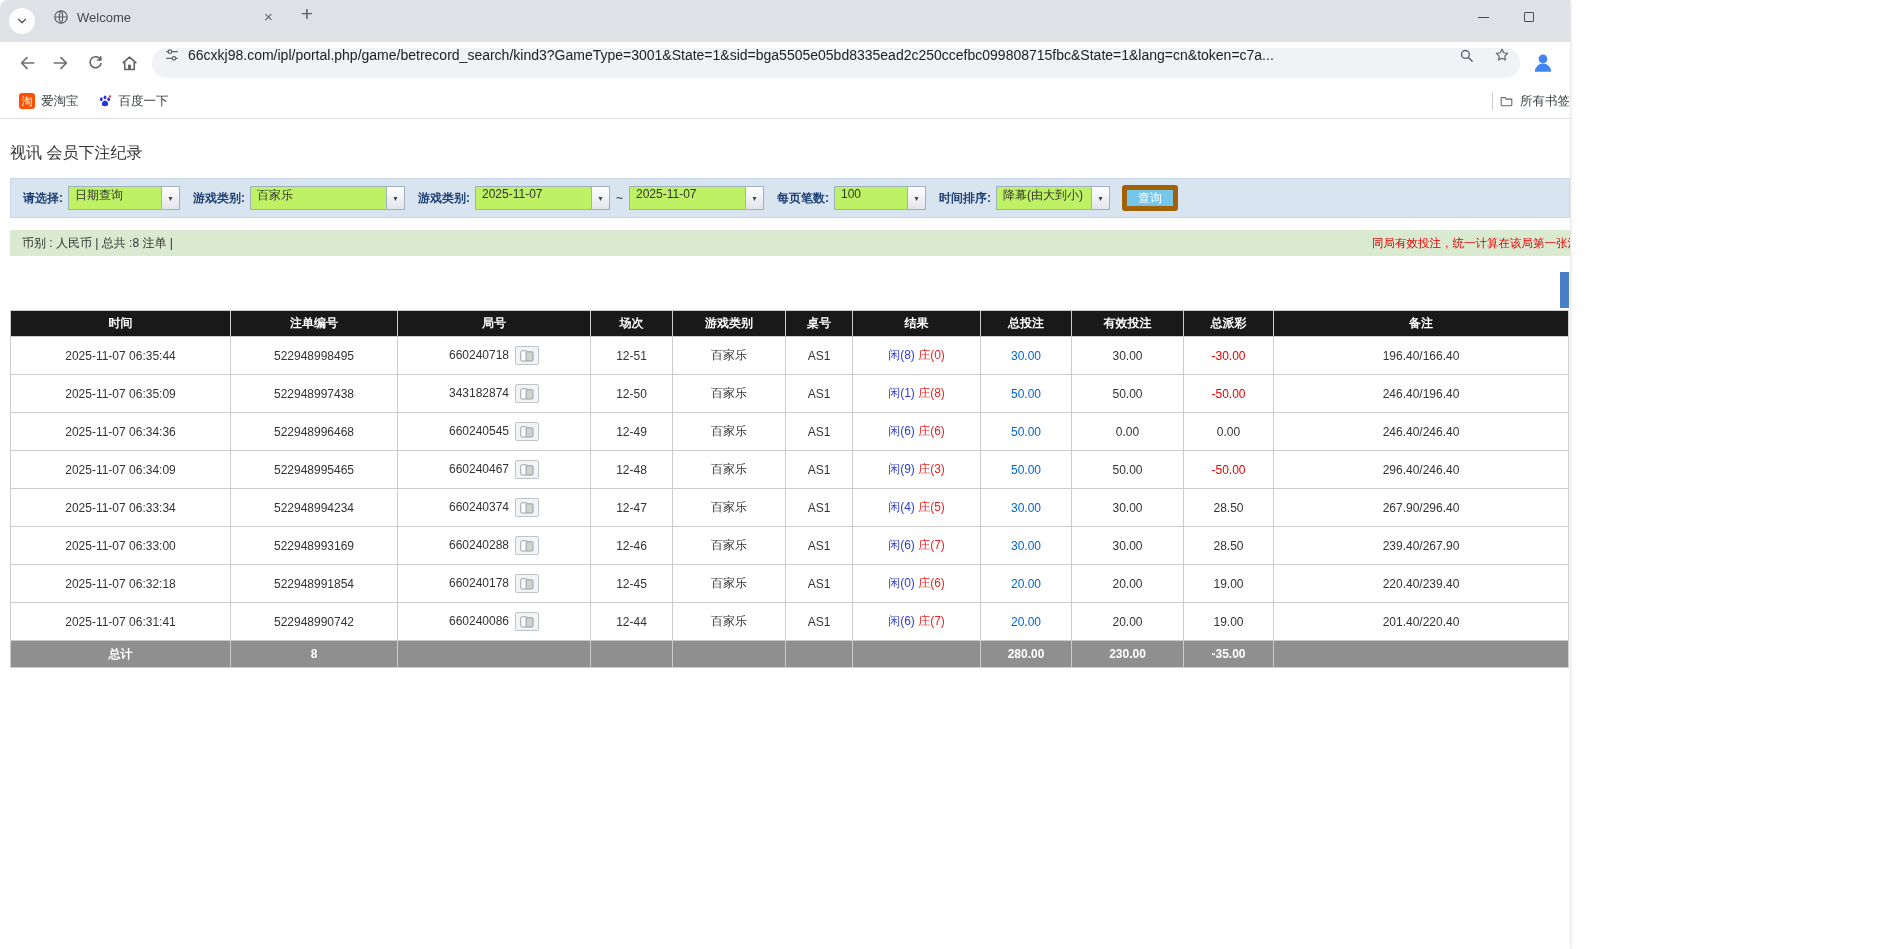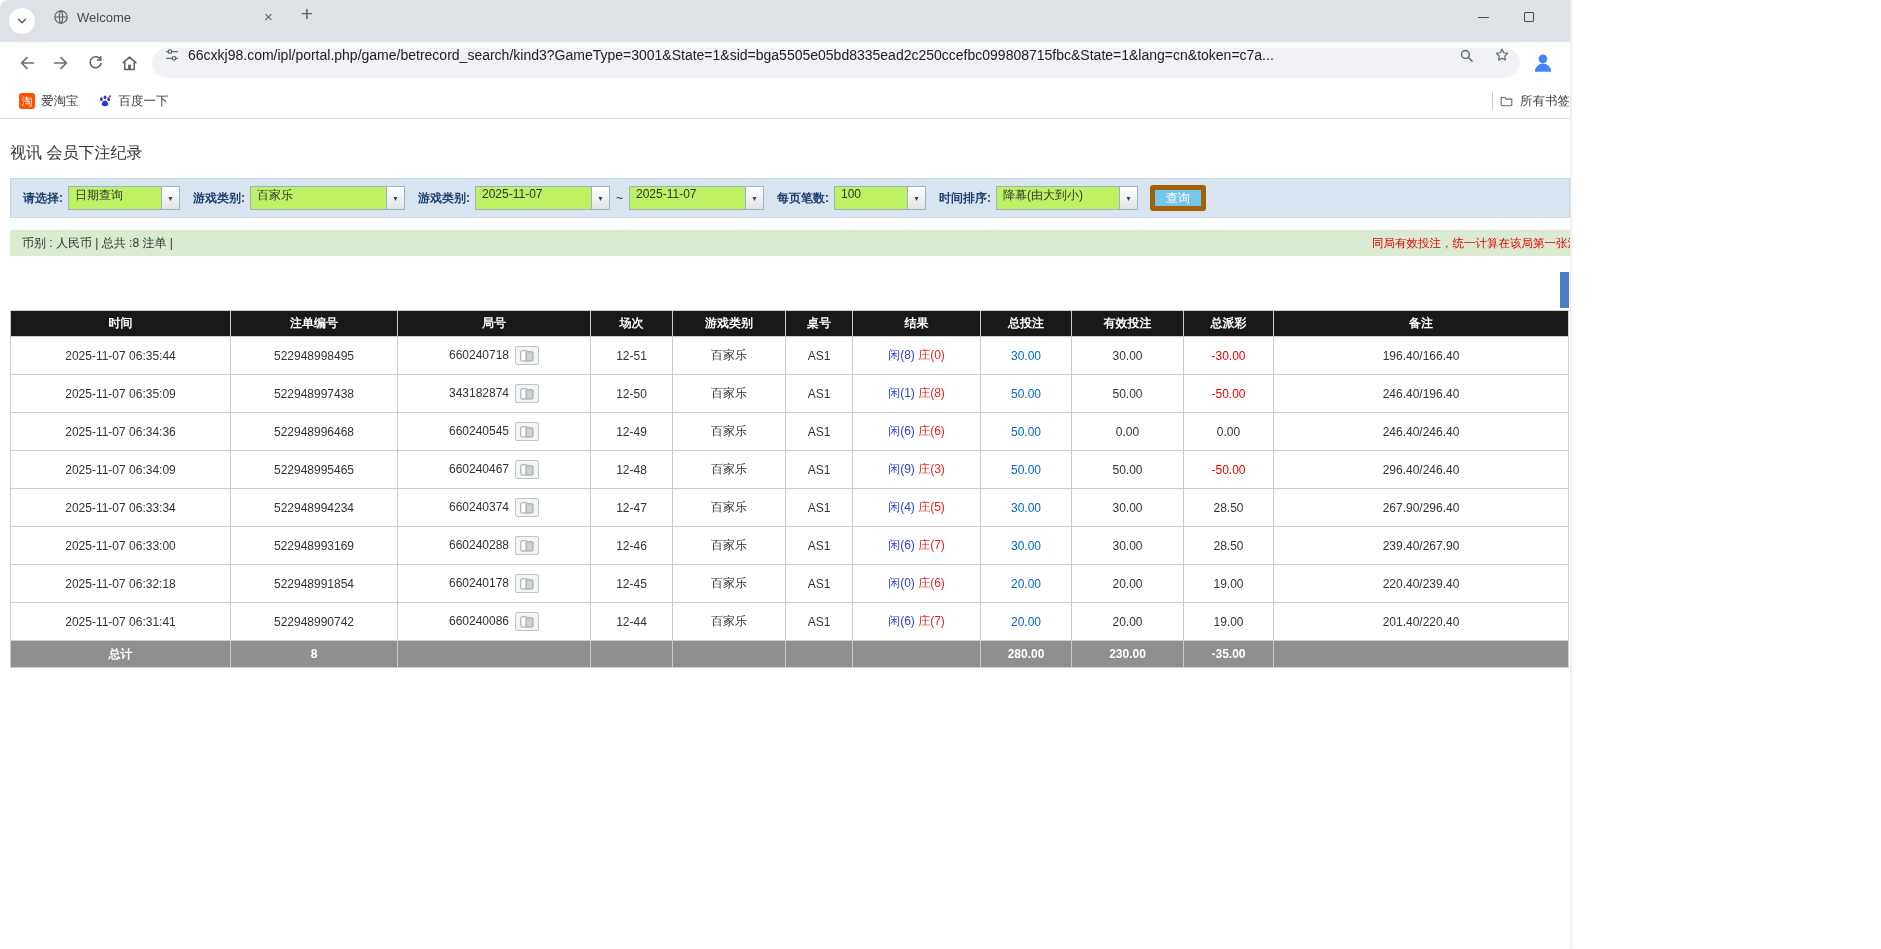--- a/index.html
+++ b/index.html
@@ -59,21 +59,21 @@
                 display:flex; align-items:center; }
   .f-label { font-size:12px; font-weight:bold; color:#1d3f72; margin:0 5px 0 13px; white-space:nowrap; }
   .f-label.first { margin-left:12px; }
   .combo { display:flex; align-items:flex-start; height:24px; background:#bef264; border:1px solid #9fb0bf;
            cursor:pointer; flex:0 0 auto; }
   .combo-text { flex:1; min-width:0; padding:0 6px; font-size:12px; color:#333; white-space:nowrap; overflow:hidden; }
   .combo-arrow { width:18px; align-self:stretch; border-left:1px solid #9fb0bf;
                  background:linear-gradient(#ffffff,#e1e5ea); display:flex; align-items:center;
                  justify-content:center; font-size:8px; color:#444; }
   .combo-arrow::after { content:"▾"; }
-  .w112{width:112px} .w155{width:155px} .w135{width:135px} .w92{width:92px} .w142{width:142px}
+  .w112{width:112px} .w155{width:155px} .w135{width:135px} .w92{width:92px} .w142{width:114px}
   .tilde { font-size:12px; color:#333; margin:0 6px; }
   .search-btn { margin-left:12px; height:26px; padding:0 11px; background:#74c7ea;
                 border:5px solid #a16207; border-radius:3px; color:#fff; font-size:12px; cursor:pointer; }
 
   .summary-bar { margin:12px 0 0 10px; height:26px; background:#d9ead0; position:relative;
                  display:flex; align-items:center; font-size:12px; color:#333; padding-left:12px; overflow:hidden; }
   .summary-right { position:absolute; left:1362px; color:#e60000; font-size:11.5px; white-space:nowrap; }
 
   .bet-table { margin:54px 0 0 10px; border-collapse:collapse; table-layout:fixed; width:1558px;
                font-size:12px; color:#333; text-align:center; }

